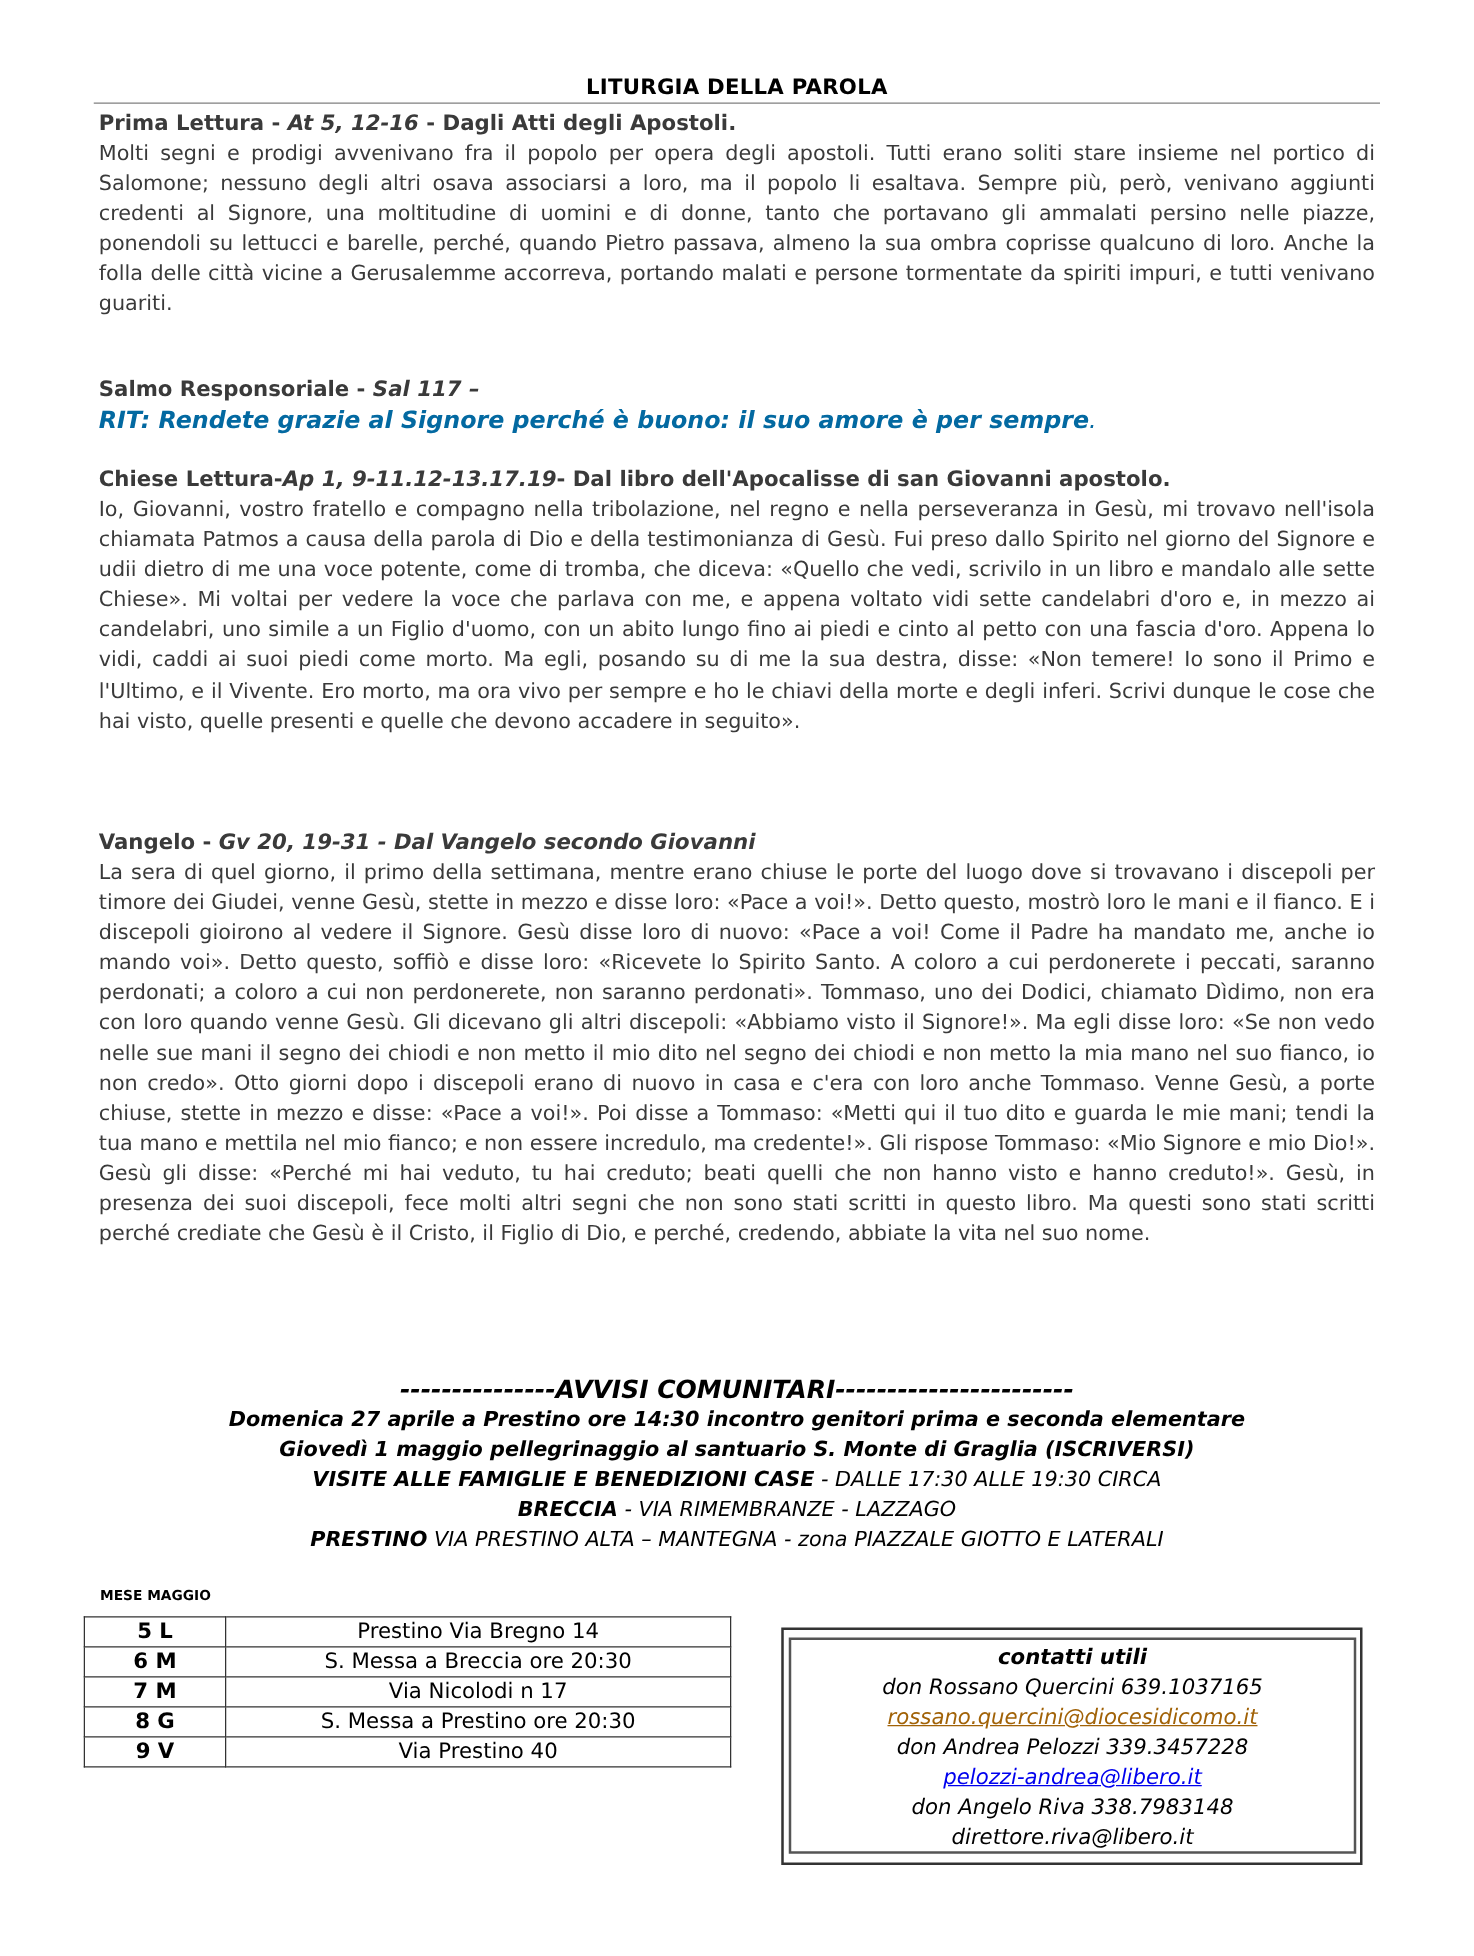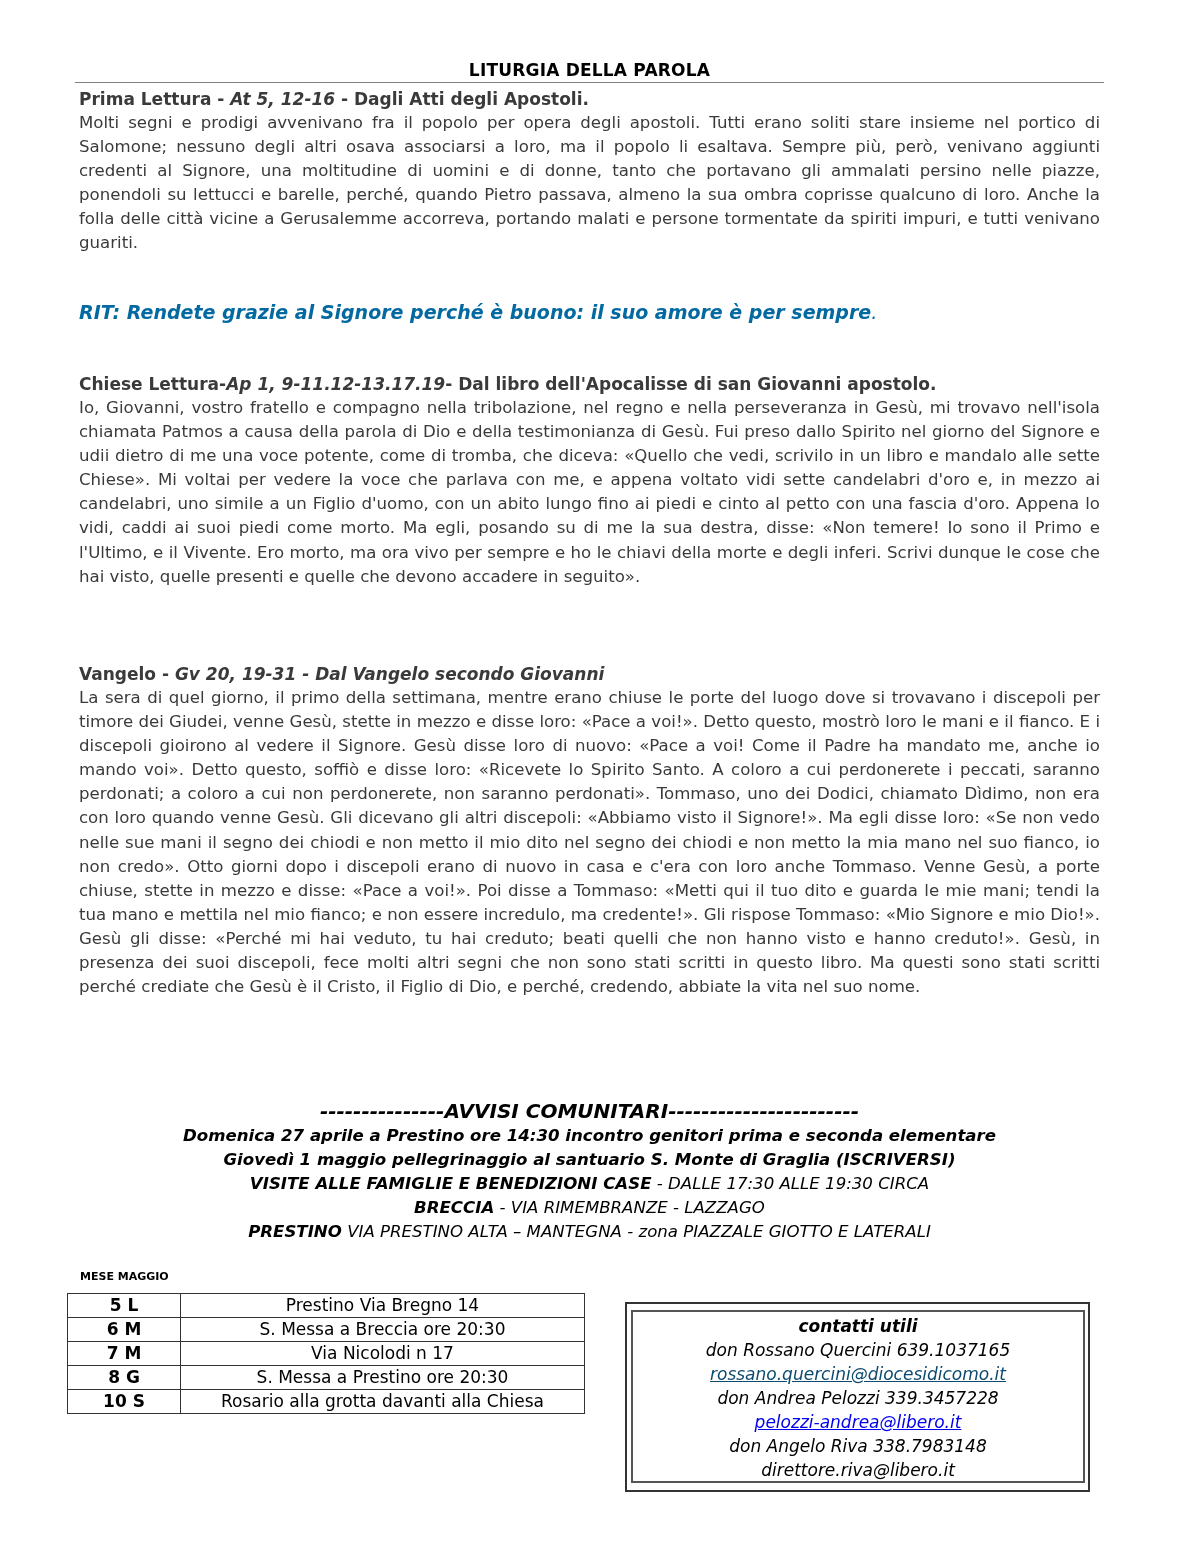--- a/index.html
+++ b/index.html
@@ -44,20 +44,21 @@
 
 <div class="page-title">LITURGIA DELLA PAROLA</div>
 <div class="rule"></div>
 
 <div class="section sec1">
   <div class="head"><span>Prima Lettura - </span><i>At 5, 12-16</i><span> - Dagli Atti degli Apostoli.</span></div>
   <div class="body-text">Molti segni e prodigi avvenivano fra il popolo per opera degli apostoli. Tutti erano soliti stare insieme nel portico di Salomone; nessuno degli altri osava associarsi a loro, ma il popolo li esaltava. Sempre più, però, venivano aggiunti credenti al Signore, una moltitudine di uomini e di donne, tanto che portavano gli ammalati persino nelle piazze, ponendoli su lettucci e barelle, perché, quando Pietro passava, almeno la sua ombra coprisse qualcuno di loro. Anche la folla delle città vicine a Gerusalemme accorreva, portando malati e persone tormentate da spiriti impuri, e tutti venivano guariti.</div>
 </div>
 
 <div class="section sec2">
+  <div class="head"><span>Salmo Responsoriale - </span><i>Sal 117 –</i></div>
   <div class="ritornello"><span>RIT: Rendete grazie al Signore perché è buono: il suo amore è per sempre</span><span style="font-weight:normal">.</span></div>
 </div>
 
 <div class="section sec3">
   <div class="head"><span>Chiese Lettura-</span><i>Ap 1, 9-11.12-13.17.19</i><span>- Dal libro dell'Apocalisse di san Giovanni apostolo.</span></div>
   <div class="body-text">Io, Giovanni, vostro fratello e compagno nella tribolazione, nel regno e nella perseveranza in Gesù, mi trovavo nell'isola chiamata Patmos a causa della parola di Dio e della testimonianza di Gesù. Fui preso dallo Spirito nel giorno del Signore e udii dietro di me una voce potente, come di tromba, che diceva: «Quello che vedi, scrivilo in un libro e mandalo alle sette Chiese». Mi voltai per vedere la voce che parlava con me, e appena voltato vidi sette candelabri d'oro e, in mezzo ai candelabri, uno simile a un Figlio d'uomo, con un abito lungo fino ai piedi e cinto al petto con una fascia d'oro. Appena lo vidi, caddi ai suoi piedi come morto. Ma egli, posando su di me la sua destra, disse: «Non temere! Io sono il Primo e l'Ultimo, e il Vivente. Ero morto, ma ora vivo per sempre e ho le chiavi della morte e degli inferi. Scrivi dunque le cose che hai visto, quelle presenti e quelle che devono accadere in seguito».</div>
 </div>
 
 <div class="section sec4">
   <div class="head"><span>Vangelo - </span><i>Gv 20, 19-31 - Dal Vangelo secondo Giovanni</i></div>
@@ -86,29 +87,29 @@
       </tr>
     <tr>
         <td class="day">7 M</td>
         <td>Via Nicolodi n 17</td>
       </tr>
     <tr>
         <td class="day">8 G</td>
         <td>S. Messa a Prestino ore 20:30</td>
       </tr>
     <tr>
-        <td class="day">10 S</td>
-        <td>Rosario alla grotta davanti alla Chiesa</td>
+        <td class="day">9 V</td>
+        <td>Via Prestino 40</td>
       </tr>
   </tbody>
 </table>
 
 <div class="contacts-outer">
   <div class="contacts-inner">
     <div class="title">contatti utili</div>
     <div>don Rossano Quercini 639.1037165</div>
-    <div><a style="color: #0c4a6e;">rossano.quercini@diocesidicomo.it</a></div>
+    <div><a style="color: #a16207;">rossano.quercini@diocesidicomo.it</a></div>
     <div>don Andrea Pelozzi 339.3457228</div>
     <div><a style="color: rgb(0, 0, 238);">pelozzi-andrea@libero.it</a></div>
     <div>don Angelo Riva 338.7983148</div>
     <div>direttore.riva@libero.it</div>
   </div>
 </div>
 
 </body></html>

